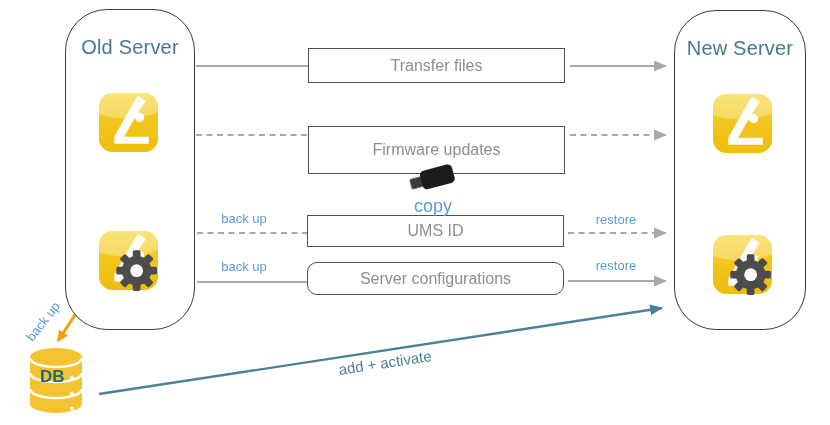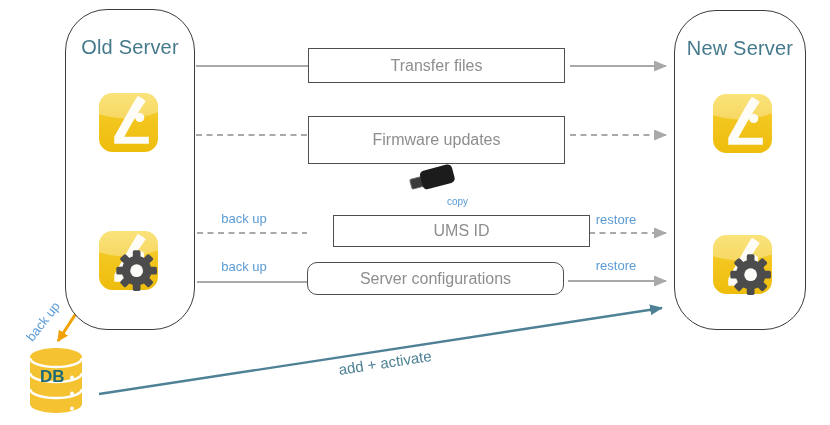--- a/index.html
+++ b/index.html
@@ -46,39 +46,39 @@
     background: #ffffff;
     border: 1px solid #4f4f4f;
     box-sizing: border-box;
     display: flex;
     align-items: center;
     justify-content: center;
     font-size: 16px;
     color: #8e8e8e;
   }
   .step-box.s1 { left: 308px; top: 48px;  width: 257px; height: 35px; }
-  .step-box.s2 { left: 308px; top: 116px; width: 257px; height: 48px; }
-  .step-box.s3 { left: 307px; top: 215px; width: 257px; height: 32px; margin-left: 26px; }
+  .step-box.s2 { left: 308px; top: 126px; width: 257px; height: 48px; }
+  .step-box.s3 { left: 307px; top: 215px; width: 257px; height: 32px; }
   .step-box.s4 { left: 307px; top: 262px; width: 257px; height: 33px; border-radius: 10px; }
   .flow-label {
     position: absolute;
     font-size: 13px;
     color: #5b9bd5;
     text-align: center;
     width: 80px;
   }
   .flow-label.bu1 { left: 204px; top: 211px; }
   .flow-label.bu2 { left: 204px; top: 259px; }
   .flow-label.re1 { left: 576px; top: 212px; }
   .flow-label.re2 { left: 576px; top: 258px; }
   .copy-label {
     position: absolute;
     left: 398px; top: 196px; width: 70px;
-    text-align: right;
-    font-size: 10px;
+    text-align: center;
+    font-size: 18px;
     color: #5b9bd5;
   }
   .add-activate-label {
     position: absolute;
     left: 300px; top: 354px; width: 170px;
     text-align: center;
     font-size: 15px;
     color: #4e8195;
     transform: rotate(-8.6deg);
   }

